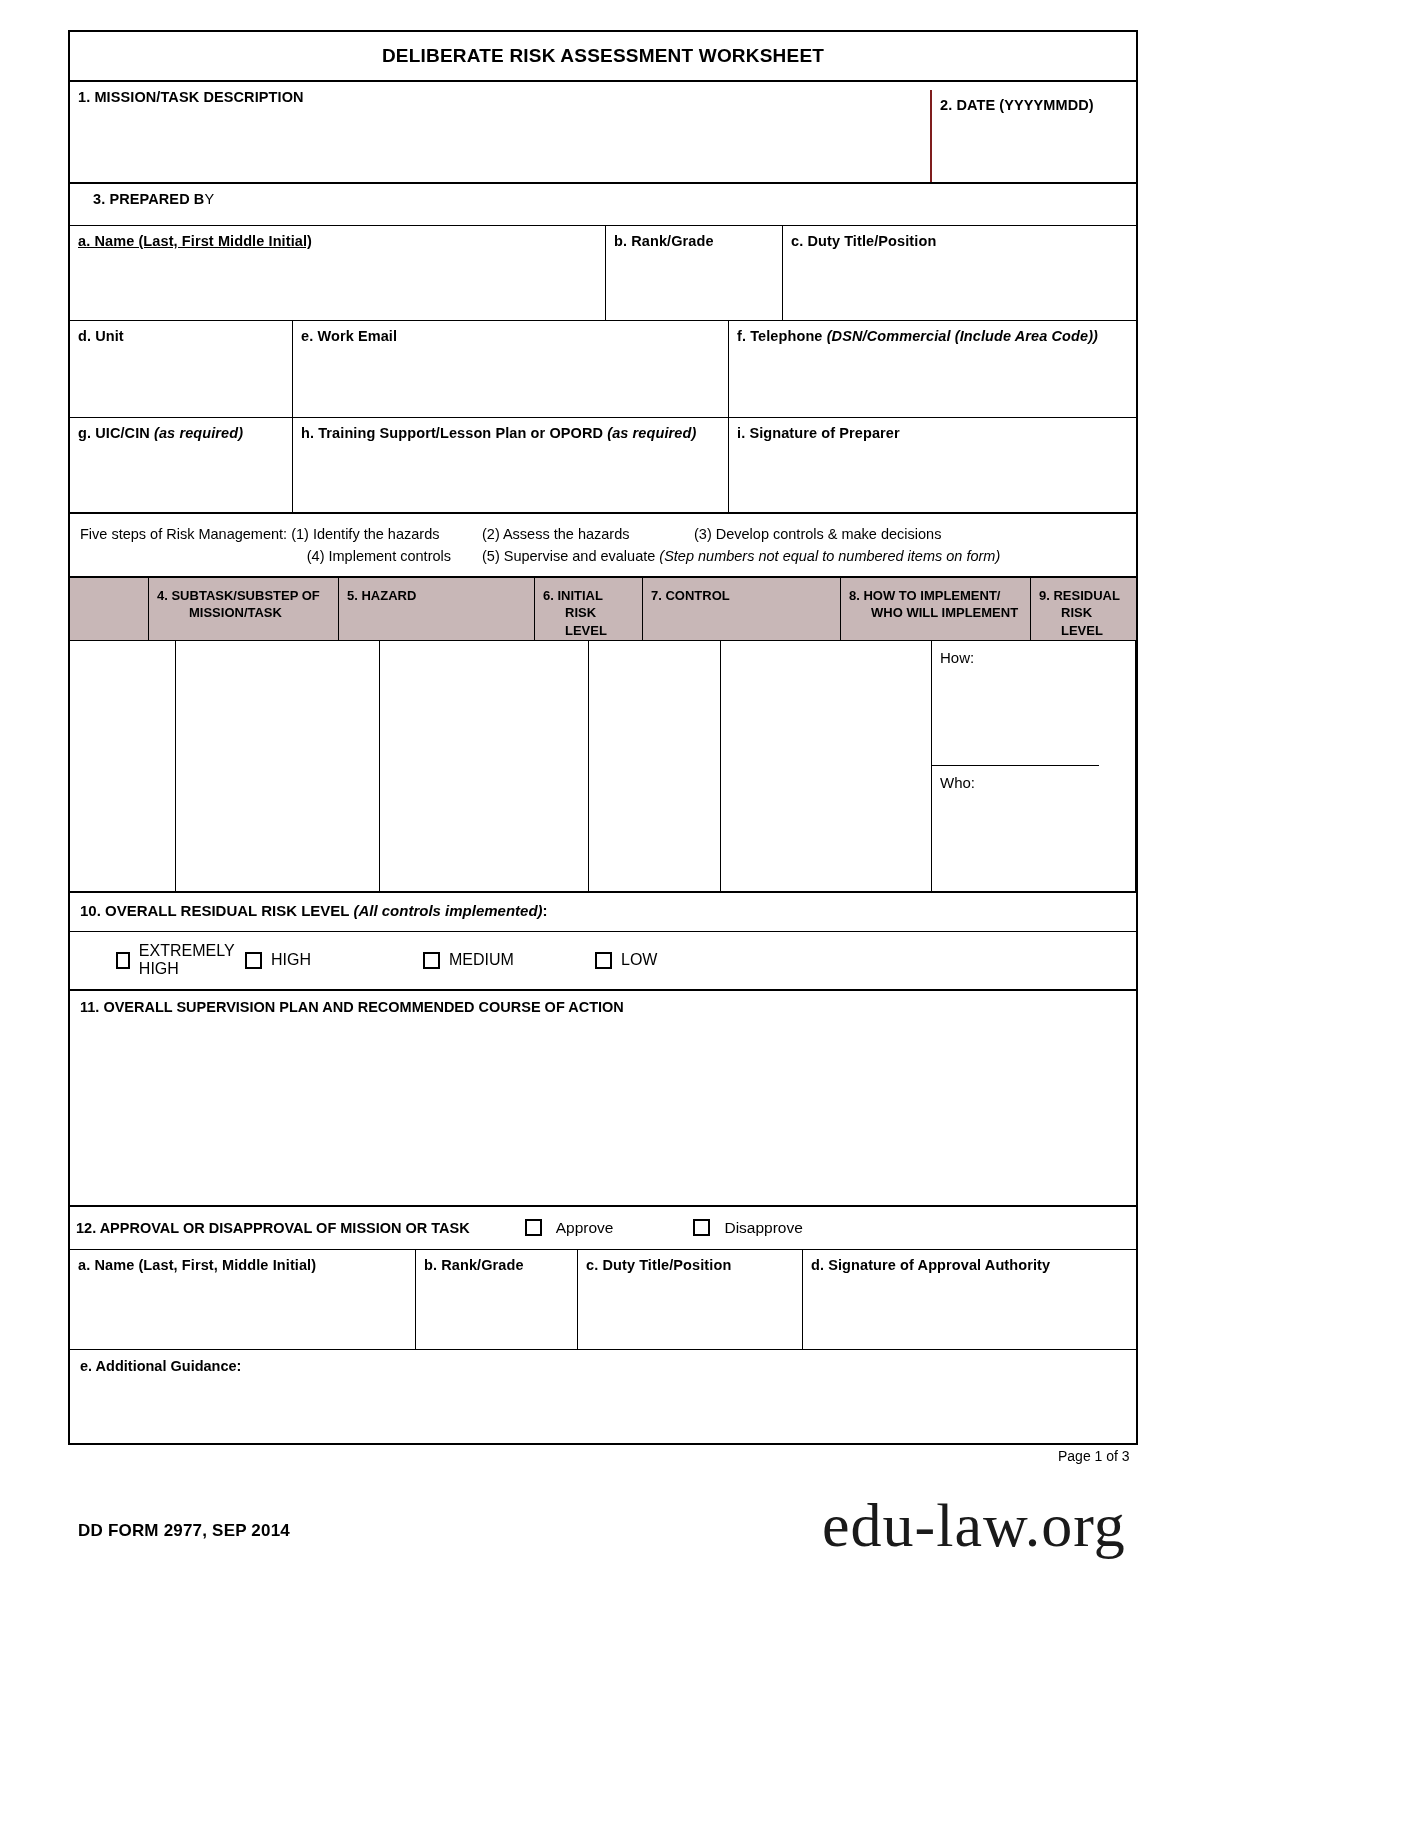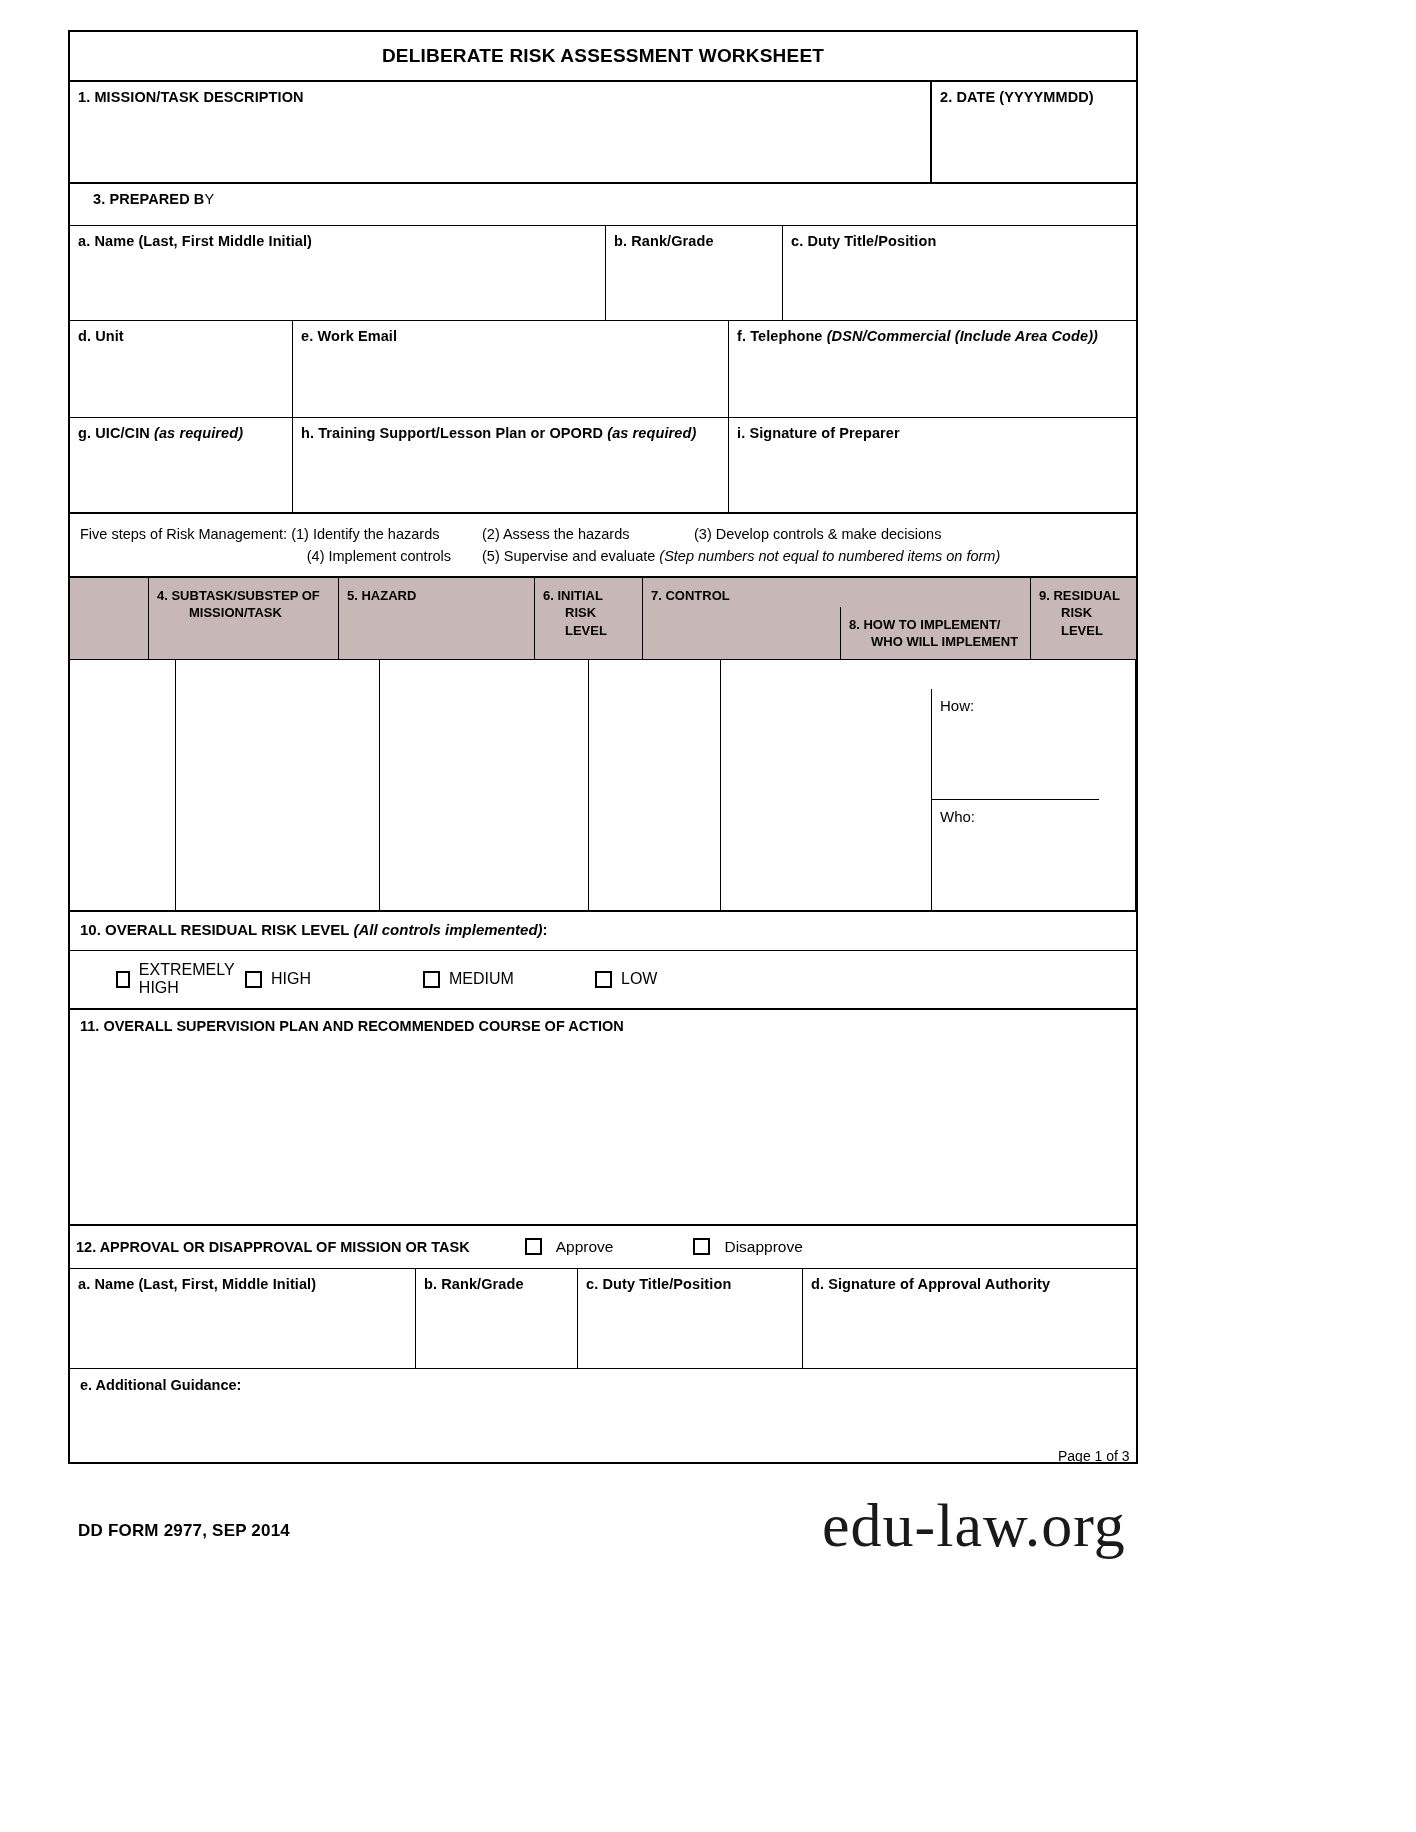--- a/index.html
+++ b/index.html
@@ -43,28 +43,28 @@
     display:flex;align-items:center;justify-content:center;
     border-bottom:2px solid #000;
   }
   .title-bar .t{
     font-size:19px;font-weight:bold;letter-spacing:0.2px;
   }
 
   
   .r-mission{height:100px;}
   .c-mission{width:860px;}
-  .c-date{flex:1;border-left:2px solid #000000;}
+  .c-date{flex:1;border-left:2px solid #7f1d1d;margin-top:8px;}
 
   
   .r-prepared{height:43px;}
   .c-prepared{width:100%;}
 
   .r-name{height:95px;}
-  .c-name{width:535px;}
+  .c-name{width:535px;text-decoration:underline;}
   .c-rank{width:177px;}
   .c-duty{flex:1;}
 
   .r-unit{height:97px;}
   .c-unit{width:222px;}
   .c-email{width:436px;}
   .c-phone{flex:1;}
 
   .r-uic{height:95px;}
   .c-uic{width:222px;}
@@ -94,21 +94,21 @@
     min-height:52px;
   }
   .thead .th .l2{display:block;padding-left:22px;}
   .thead .th.ctr2 .l2{padding-left:32px;}
 
   .col-a{width:78px;}
   .col-b{width:190px;}
   .col-c{width:196px;}
   .col-d{width:108px;}
   .col-e{width:198px;}
-  .col-f{width:190px;margin-top:29px;}
+  .col-f{width:190px;}
   .col-g{flex:1;}
 
   .tbody{display:flex;border-top:1px solid #000;height:250px;gap:36px;}
   .tbody .td{box-sizing:border-box;}
   .td-howwho{display:flex;flex-direction:column;}
   .hw{
     flex:1;box-sizing:border-box;
     padding:8px 8px 0 8px;
     font-size:15px;
   }

